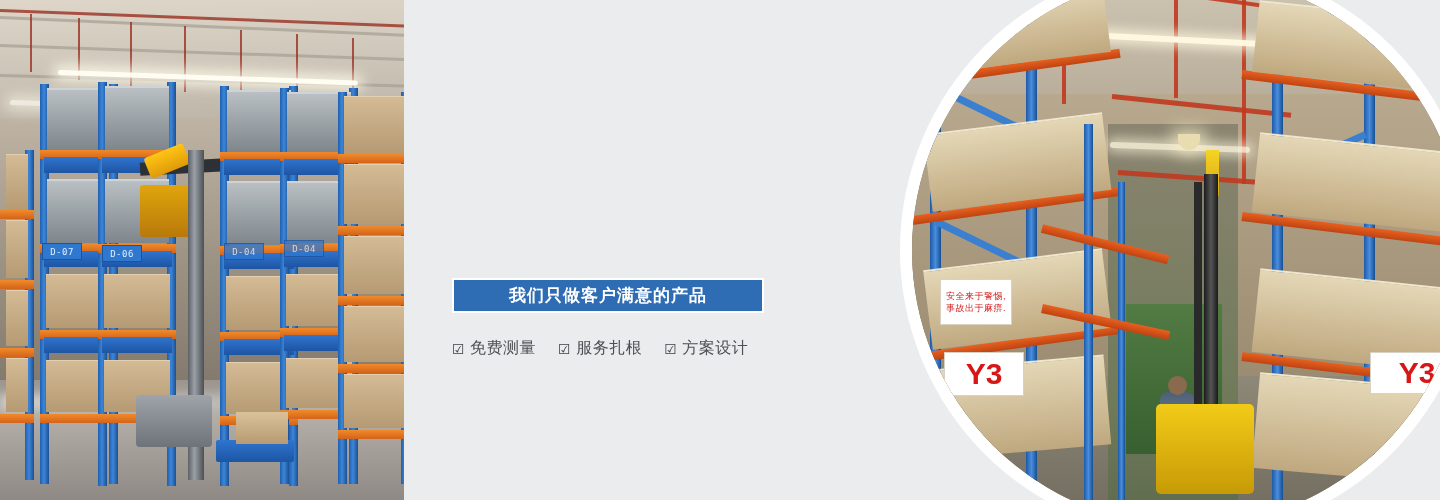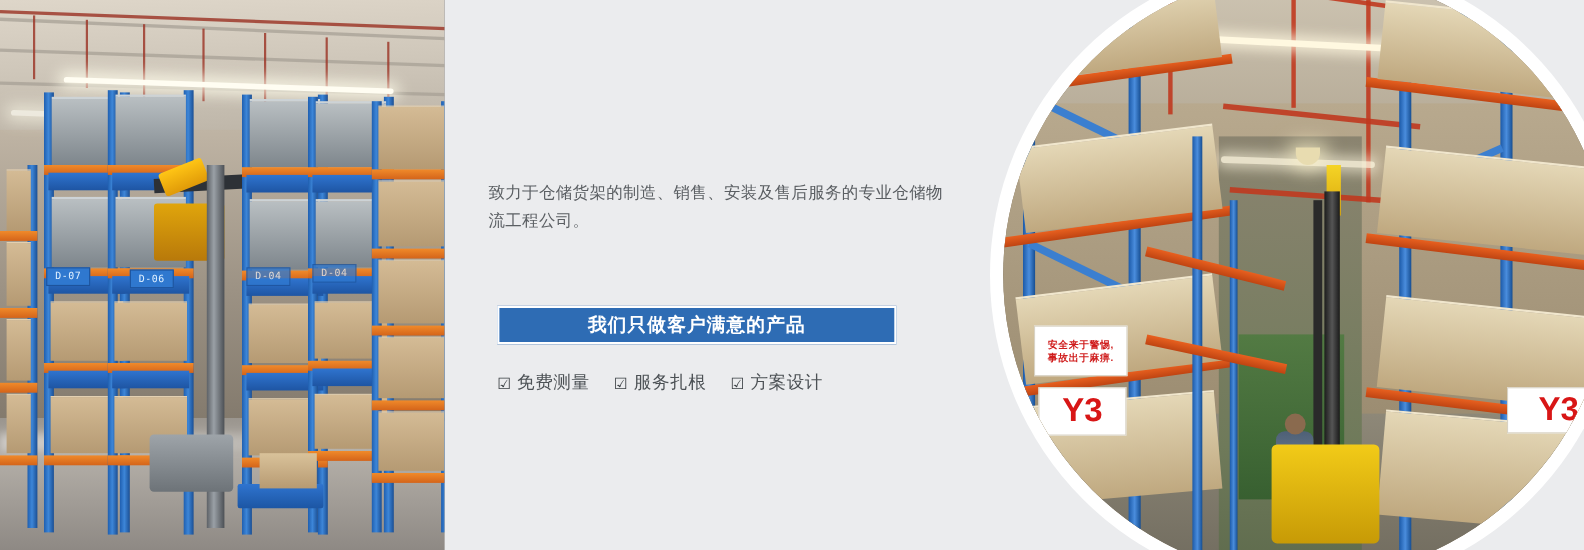--- a/index.html
+++ b/index.html
@@ -43,21 +43,21 @@
   .forklift-base{ position:absolute; left:136px; top:395px; width:76px; height:52px; background:linear-gradient(180deg,#9ea4a9,#6d7378); border-radius:4px; }
 
   
   .center{ position:absolute; left:404px; top:0; width:596px; height:500px; }
   .title{ position:absolute; left:39px; top:101px; font-size:38px; font-weight:bold;
     color:#2f6db8; letter-spacing:1px; white-space:nowrap; }
   .subtitle{ position:absolute; left:40px; top:163px; width:420px; font-size:15px; line-height:25px;
     color:#5b5f63; letter-spacing:.3px; }
   .slogan{ position:absolute; left:46px; top:225px; font-size:34px; font-weight:bold; color:#2f6db8;
     letter-spacing:7px; font-family:"DejaVu Serif","Liberation Serif",serif; white-space:nowrap; }
-  .cta{ position:absolute; left:48px; top:278px; width:363px; height:35px; background:#2e6cb4;
+  .cta{ position:absolute; left:48px; top:278px; width:312px; height:35px; background:#2e6cb4;
     box-shadow:inset 0 0 0 2px #ffffff; display:flex; align-items:center; justify-content:center;
     color:#ffffff; font-size:17px; letter-spacing:1px; font-weight:bold; }
   .features{ position:absolute; left:48px; top:338px; display:flex; align-items:center; gap:22px; }
   .feature{ display:flex; align-items:center; gap:5px; color:#4c5155; font-size:16px; letter-spacing:.5px; }
   .feature .tick{ font-size:14px; color:#3c4145; line-height:1; }
 
   
   .right-wrap{ position:absolute; right:0; top:0; width:520px; height:500px; }
   .circle-ring{ position:absolute; left:-20px; top:-38px; width:576px; height:576px;
     border-radius:50%; background:#ffffff; }
@@ -142,21 +142,21 @@
       <div class="pallet" style="top:75px;"></div>
       <div class="tote" style="top:97px;height:64px;"></div>
       <div class="beam" style="top:162px;"></div>
       <div class="pallet" style="top:169px;"></div>
       <div class="box" style="top:192px;height:54px;"></div>
       <div class="beam" style="top:248px;"></div>
       <div class="pallet" style="top:255px;"></div>
       <div class="box" style="top:278px;height:52px;"></div>
       <div class="beam" style="top:332px;"></div>
     </div>
-    <div class="rack-label" style="left:102px;top:245px;margin-left:16px;">D-06</div>
+    <div class="rack-label" style="left:102px;top:245px;">D-06</div>
 
     <div class="forklift-arm"></div>
     <div class="forklift-yellow"></div>
     <div class="forklift-cab"></div>
     <div class="forklift-mast"></div>
     <div class="forklift-base"></div>
 
     <div class="rack-col" style="left:220px;top:86px;height:400px;">
       <div class="upright"></div>
         <div class="upright r"></div>
@@ -216,21 +216,20 @@
       <div class="beam" style="top:198px;"></div>
       <div class="box" style="top:208px;height:54px;"></div>
       <div class="beam" style="top:264px;"></div>
     </div>
 
     <div style="position:absolute;left:216px;top:440px;width:78px;height:22px;background:linear-gradient(180deg,#2f74cf,#1c56a4);border-radius:2px;"></div>
     <div style="position:absolute;left:236px;top:412px;width:52px;height:32px;background:linear-gradient(180deg,#d9c29a,#b79a72);"></div>
   </div>
 
   <div class="center">
-    <div class="subtitle">致力于仓储货架的制造、销售、安装及售后服务的专业仓储物流工程公司。</div>
     <div class="cta">我们只做客户满意的产品</div>
     <div class="features">
       <div class="feature">
         <span class="tick">☑</span>
         <span>免费测量</span>
       </div>
       <div class="feature">
         <span class="tick">☑</span>
         <span>服务扎根</span>
       </div>
@@ -292,21 +291,21 @@
       <div class="rp-pallet" style="left:344px;top:158px;width:200px;height:80px;transform:rotate(6deg)"></div>
       <div class="rp-pallet" style="left:344px;top:294px;width:200px;height:84px;transform:rotate(6deg)"></div>
       <div class="rp-pallet" style="left:344px;top:398px;width:200px;height:96px;transform:rotate(5deg)"></div>
 
       <div class="rp-yellowcone"></div>
       <div class="rp-mast2"></div>
       <div class="rp-mast"></div>
       <div class="rp-driver"></div>
       <div class="rp-truck"></div>
 
-      <div class="rp-sign" style="left:28px;top:322px;width:85px;height:46px;font-weight:bold;">
+      <div class="rp-sign" style="left:28px;top:305px;width:72px;height:46px;">
         <div class="l">安全来于警惕,</div>
         <div class="l">事故出于麻痹.</div>
       </div>
       <div class="rp-y3" style="left:32px;top:378px;width:80px;height:44px;font-size:30px;">Y3</div>
       <div class="rp-y3" style="left:458px;top:378px;width:94px;height:42px;font-size:30px;">Y3</div>
     </div>
   </div>
 
 </div>
 

